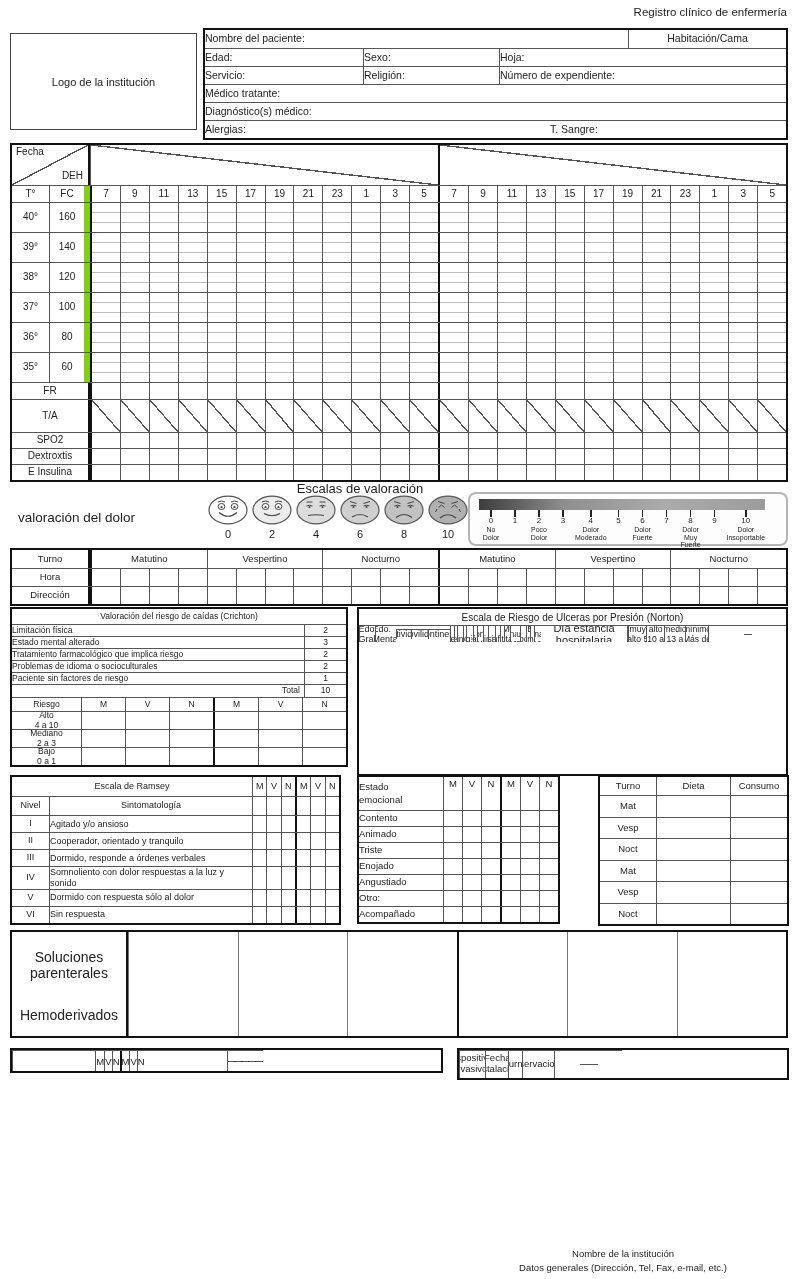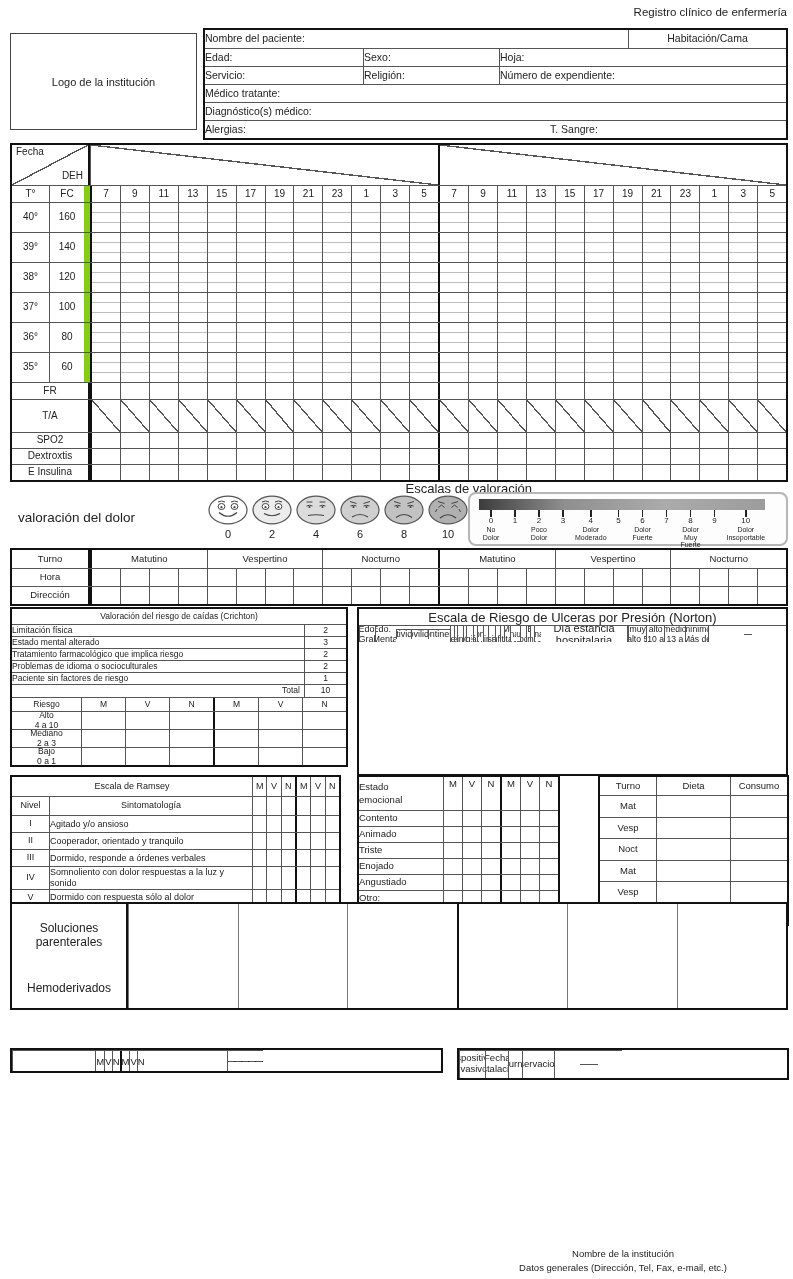--- a/index.html
+++ b/index.html
@@ -32,41 +32,41 @@
   
   #vitals{left:10px;top:143px;width:778px;font-size:10px}
   .v-lab1{width:37px}.v-lab2{width:41px;border-right:6px solid #84cc16}.v-lab{width:78px;border-right:2px solid #111}
   .corner{width:78px;position:relative;border-right:2px solid #111;
     background:linear-gradient(to bottom right,transparent calc(50% - 0.7px),#555 calc(50% - 0.7px),#555 calc(50% + 0.7px),transparent calc(50% + 0.7px))}
   .corner-top{position:absolute;left:4px;top:2px}
   .corner-bot{position:absolute;right:5px;bottom:3px}
   .diag-up{background:linear-gradient(to top right,transparent calc(50% - 0.7px),#555 calc(50% - 0.7px),#555 calc(50% + 0.7px),transparent calc(50% + 0.7px))}
   .sub > .td{background:repeating-linear-gradient(to bottom,transparent 0 9px,#bdbdbd 9px 10px)}
   
-  #pain-title{position:absolute;left:212px;top:481px;width:320px;text-align:right;font-size:13px;color:#222}
+  #pain-title{position:absolute;left:200px;top:481px;width:320px;text-align:center;font-size:13px;color:#222}
   #pain-label{position:absolute;left:18px;top:510px;font-size:13.5px}
   #faces{position:absolute;left:206px;top:495px;display:flex}
   .face-col{width:44px;display:flex;flex-direction:column;align-items:center}
   .face-num{font-size:11px;margin-top:1px}
   #scale-box{position:absolute;left:468px;top:492px;width:320px;height:54px;border:2px solid #b5b5b5;border-radius:8px;background:#fdfdfd}
   #scale-bar{position:absolute;left:9px;top:5px;width:286px;height:11px;background:linear-gradient(90deg,#3c3c3c,#8f8f8f 30%,#ababab 65%,#9c9c9c)}
   #ticks{position:absolute;left:9px;top:16px;width:286px;display:flex}
   .tick-col{flex:1;display:flex;flex-direction:column;align-items:center;overflow:visible}
   .tick-line{width:1.5px;height:7px;background:#222}
   .tick-num{font-size:8px;line-height:1.1}
   .tick-label{font-size:7px;line-height:1.12;white-space:pre-line;text-align:center}
   
   #turnos{left:10px;top:548px;width:778px;font-size:9.5px}
   #turnos .tr{height:18px}
   
   #crichton{left:10px;top:607px;width:338px;font-size:8.5px}
   .w42{width:42px}.w69{width:69px}
   
   #norton{left:357px;top:607px;width:431px;font-size:9px}
-  .n-title{height:16px;display:flex;align-items:center;justify-content:center;font-size:13px}
+  .n-title{height:16px;display:flex;align-items:center;justify-content:center;font-size:10px}
   .n-grid{display:grid;grid-template-columns:91px 91px 86px 81px 78px;grid-template-rows:17px repeat(4,18px) 30px 15px 15px}
   .n-grid div{border-left:1px solid #555;border-top:1px solid #555;display:flex;align-items:center;justify-content:center;overflow:hidden;line-height:1.1}
   .r5 > :nth-child(5n+1){border-left:none!important}
   .n-est{border-left:none!important;font-size:11px;line-height:1.2}
   .n-c{font-size:8.6px}
   
   #ramsey{left:10px;top:775px;width:331px;font-size:9px}
   .w240{width:240px}.w37{width:37px}.w203{width:203px}
   #ramsey .cells{width:87px;flex:none}
   #ramsey .tr{min-height:17px}
@@ -75,21 +75,21 @@
   #emotional{left:357px;top:775px;width:203px;font-size:9.5px}
   .w84{width:84px}
   #emotional .tr{min-height:16px}
   #emotional .hdr{height:33px}
   
   #diet{left:598px;top:775px;width:191px;font-size:9.5px}
   #diet .tr{height:21.5px}
   #diet .tr.hdr{height:18px}
   .w56{width:56px}.w57{width:57px}
   
-  #solutions{left:10px;top:902px;width:778px;height:108px;font-size:12px}
+  #solutions{left:10px;top:930px;width:778px;height:108px;font-size:14px}
   #solutions .tr{height:104px;border-top:none}
   .sol-label{width:116px;border-right:2px solid #111;display:flex;flex-direction:column;justify-content:space-between;padding:17px 2px 13px;text-align:center}
   #solutions .cells > .td{border-left:1px solid #777}
   #solutions .cells > .td:nth-child(4){border-left:2px solid #111}
   
   #meds{left:10px;top:1048px;width:433px;font-size:9.5px}
   .m-grid{display:grid;grid-template-columns:215px repeat(6,1fr);grid-auto-rows:21px}
   .m-grid div{border-left:1px solid #555;border-top:1px solid #555;display:flex;align-items:center;justify-content:center;overflow:hidden}
   .m-grid .hcell{height:20px;font-weight:normal}
   .r7 > :nth-child(7n+1){border-left:none!important}

